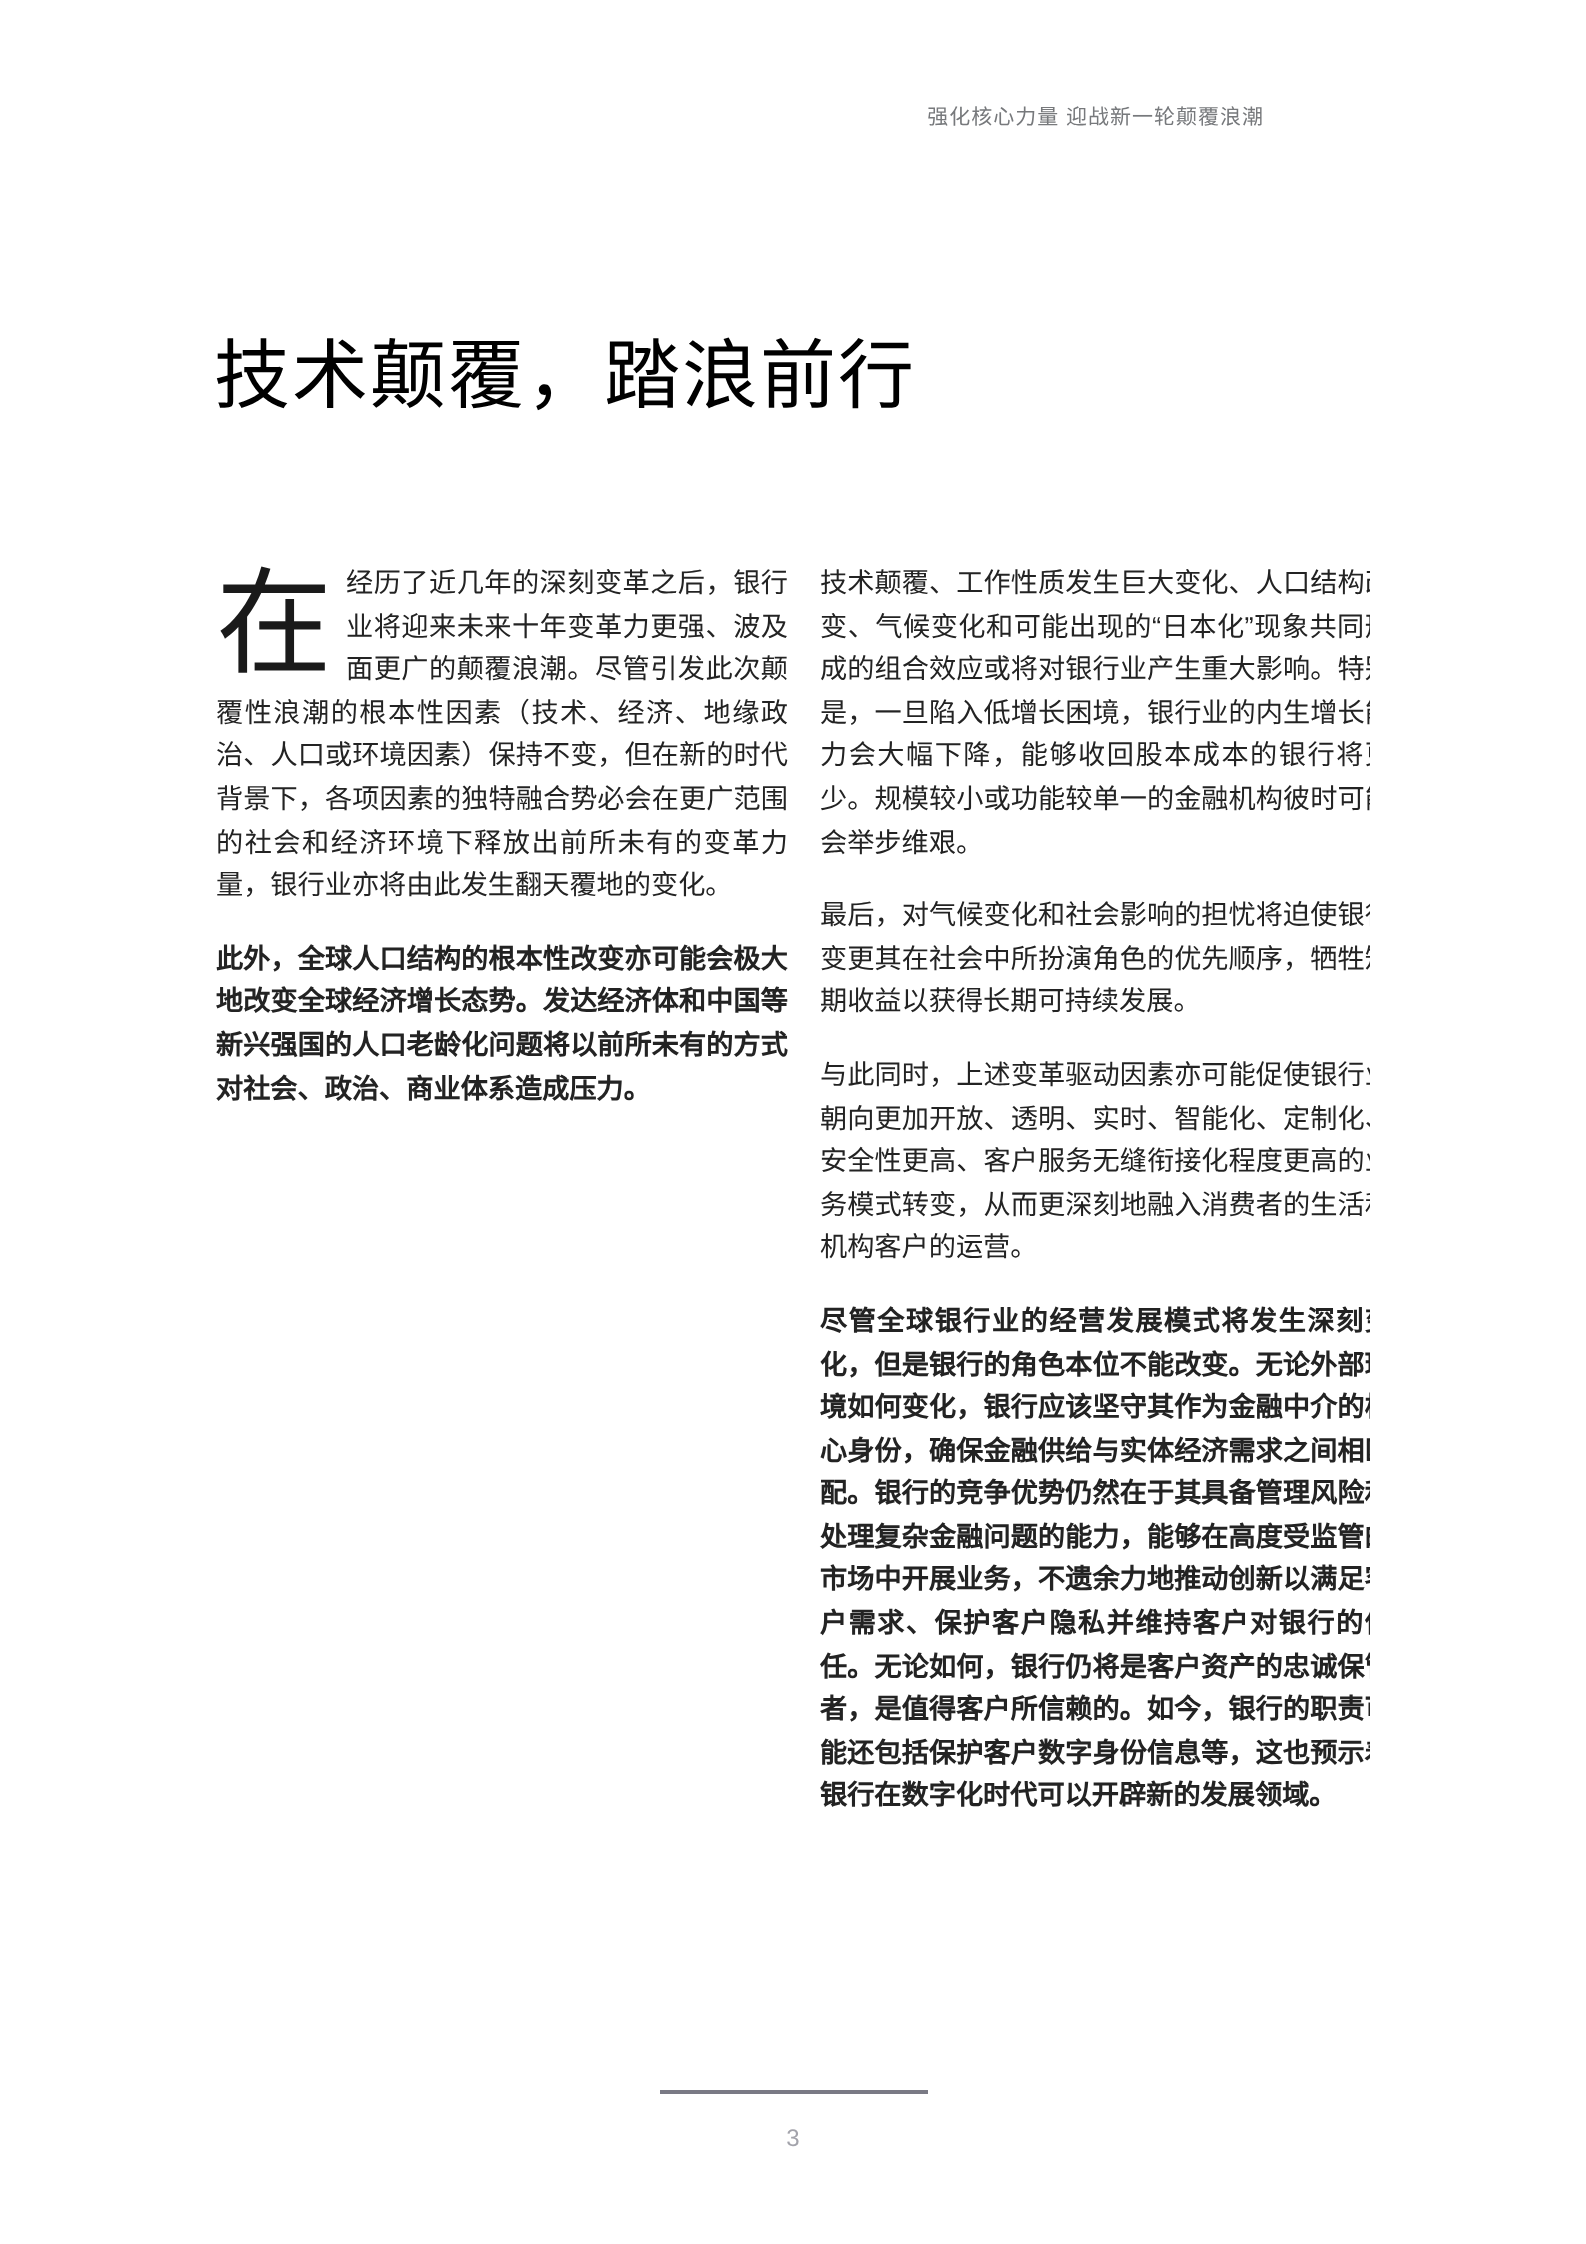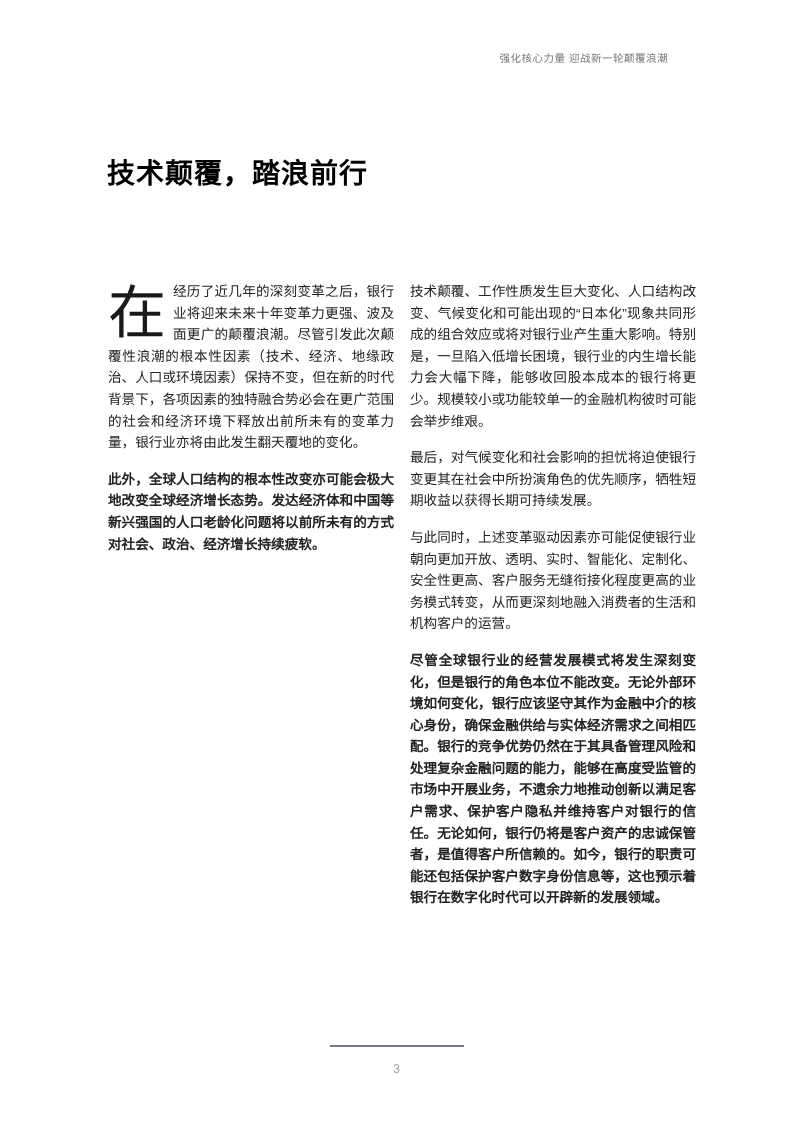--- a/index.html
+++ b/index.html
@@ -8,41 +8,40 @@
     background: #ffffff;
   }
   .page {
     position: relative;
     width: 685px;
     height: 1122px;
     background: #ffffff;
     overflow: hidden;
     font-family: "Liberation Sans", sans-serif;
     color: #232323;
-    padding-left: 36px;
   }
 
   
   .running-header {
     position: absolute;
     top: 50px;
     right: 53px;
     font-size: 10.5px;
     letter-spacing: 0.5px;
     color: #77797c;
     white-space: nowrap;
   }
 
   
   .chapter-title {
     position: absolute;
     left: 107px;
     top: 132px;
-    font-size: 28px;
-    font-weight: 700;
+    font-size: 38px;
+    font-weight: 400;
     letter-spacing: 1px;
     color: #000000;
     white-space: nowrap;
   }
 
   
   .columns {
     position: absolute;
     left: 108px;
     top: 281px;
@@ -114,21 +113,21 @@
 
   <h1 class="chapter-title">技术颠覆，踏浪前行</h1>
 
   <div class="columns">
 
     <div class="column">
       <p>
         <span class="dropcap">在</span><span>经历了近几年的深刻变革之后，银行业将迎来未来十年变革力更强、波及面更广的颠覆浪潮。尽管引发此次颠覆性浪潮的根本性因素（技术、经济、地缘政治、人口或环境因素）保持不变，但在新的时代背景下，各项因素的独特融合势必会在更广范围的社会和经济环境下释放出前所未有的变革力量，银行业亦将由此发生翻天覆地的变化。</span>
       </p>
       <p>
-        <span>此外，全球人口结构的根本性改变亦可能会极大地改变全球经济增长态势。发达经济体和中国等新兴强国的人口老龄化问题将以前所未有的方式对社会、政治、经济增长持续疲软。</span>
+        <span>此外，全球人口结构的根本性改变亦可能会极大地改变全球经济增长态势。发达经济体和中国等新兴强国的人口老龄化问题将以前所未有的方式对社会、政治、商业体系造成压力。</span>
       </p>
     </div>
 
     <div class="column">
       <p>
         <span>技术颠覆、工作性质发生巨大变化、人口结构改变、气候变化和可能出现的“日本化”现象共同形成的组合效应或将对银行业产生重大影响。特别是，一旦陷入低增长困境，银行业的内生增长能力会大幅下降，能够收回股本成本的银行将更少。规模较小或功能较单一的金融机构彼时可能会举步维艰。</span>
       </p>
       <p>
         <span>最后，对气候变化和社会影响的担忧将迫使银行变更其在社会中所扮演角色的优先顺序，牺牲短期收益以获得长期可持续发展。</span>
       </p>

